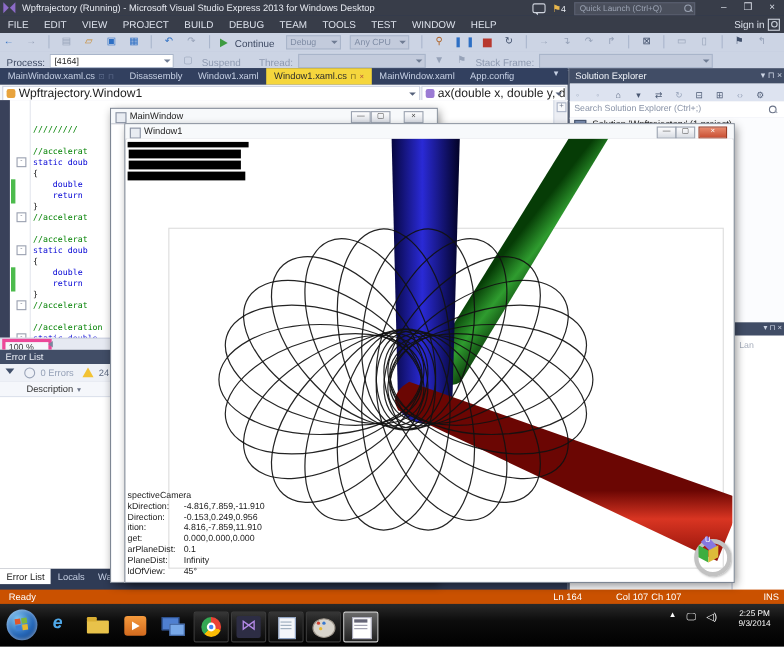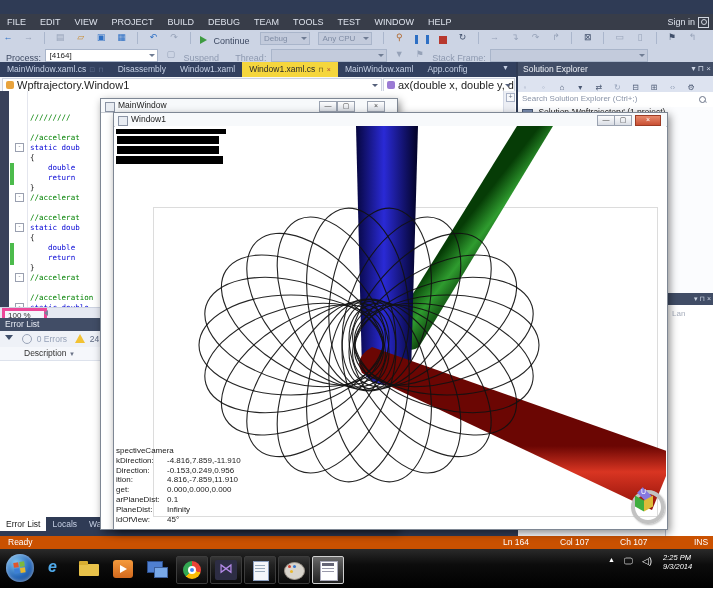--- a/index.html
+++ b/index.html
@@ -136,31 +136,44 @@
   
   .taskbar{left:0;top:549px;width:713px;height:39px;background:linear-gradient(#2a2a2a,#0c0c0c 40%,#000);z-index:60;}
   .whitestrip{left:0;top:588px;width:713px;height:12px;background:#fff;z-index:60;}
   .orb{left:6px;top:5px;width:28px;height:28px;border-radius:50%;background:radial-gradient(circle at 35% 30%,#7ec3f0,#2667b8 55%,#123a72);box-shadow:inset 0 0 4px rgba(255,255,255,.6);}
   .orbflag{position:absolute;left:8px;top:8px;width:12px;height:12px;transform:rotate(-8deg);}
   .orbflag i{position:absolute;width:5px;height:5px;}
   .tico{top:7px;width:30px;height:26px;border-radius:2px;}
   .tico.btn{border:1px solid #3c3c3c;background:linear-gradient(rgba(255,255,255,.12),rgba(255,255,255,.03));}
   .tico.activebtn{border:1px solid #cfcfcf;background:linear-gradient(rgba(255,255,255,.35),rgba(255,255,255,.12));}
   .tray{top:7px;color:#fff;}
-  .clock{right:4px;top:4px;width:46px;color:#fff;font-size:7.5px;line-height:9px;font-style:italic;}
+  .clock{right:4px;top:4px;width:46px;color:#fff;font-size:7.5px;text-align:center;line-height:9px;}
 
   svg{position:absolute;left:0;top:0;}
 </style>
 </head>
 <body>
 
 <div class="stage">
 
   <div class="abs vs">
 
+    <div class="abs titlebar">
+      <div class="abs vs-logo"></div>
+      <span class="abs title-text">Wpftrajectory (Running) - Microsoft Visual Studio Express 2013 for Windows Desktop</span>
+      <div class="abs fb-icon"></div>
+      <span class="abs flag">⚑<b>4</b></span>
+      <div class="abs ql">
+        <span>Quick Launch (Ctrl+Q)</span>
+        <span class="mag"></span>
+      </div>
+      <div class="abs winbtn" style="right:44px;">–</div>
+      <div class="abs winbtn" style="right:22px;">❒</div>
+      <div class="abs winbtn" style="right:0;">×</div>
+    </div>
 
     <div class="abs menubar">
       <span id="menu-items"><span class="mi">FILE</span><span class="mi">EDIT</span><span class="mi">VIEW</span><span class="mi">PROJECT</span><span class="mi">BUILD</span><span class="mi">DEBUG</span><span class="mi">TEAM</span><span class="mi">TOOLS</span><span class="mi">TEST</span><span class="mi">WINDOW</span><span class="mi">HELP</span></span>
       <span class="abs signin">Sign in</span>
       <span class="abs signin-ic"></span>
     </div>
 
     <div class="abs tb1">
       <span class="ico" style="color:#2d6fc4">←</span>
       <span class="ico dim">→</span>
@@ -297,21 +310,21 @@
       <div class="abs sliverhdr">
         <span>▾</span> <span>⊓</span> <span>×</span>
       </div>
       <div class="abs sliverlbl">Lan</div>
     </div>
 
     <div class="abs statusbar">
       <span class="abs" style="left:8px;">Ready</span>
       <span class="abs" style="left:503px;">Ln 164</span>
       <span class="abs" style="left:560px;">Col 107</span>
-      <span class="abs" style="left:620px;">Ch 107</span>
+      <span class="abs" style="left:592px;">Ch 107</span>
       <span class="abs" style="left:694px;">INS</span>
     </div>
   </div>
 
   <div class="abs oswin mainwin">
     <div class="abs tbarr">
       <span class="wic"></span>
       <span class="wtitle">MainWindow</span>
       <span class="cap" style="right:60px;">—</span>
       <span class="cap" style="right:42px;">▢</span>

